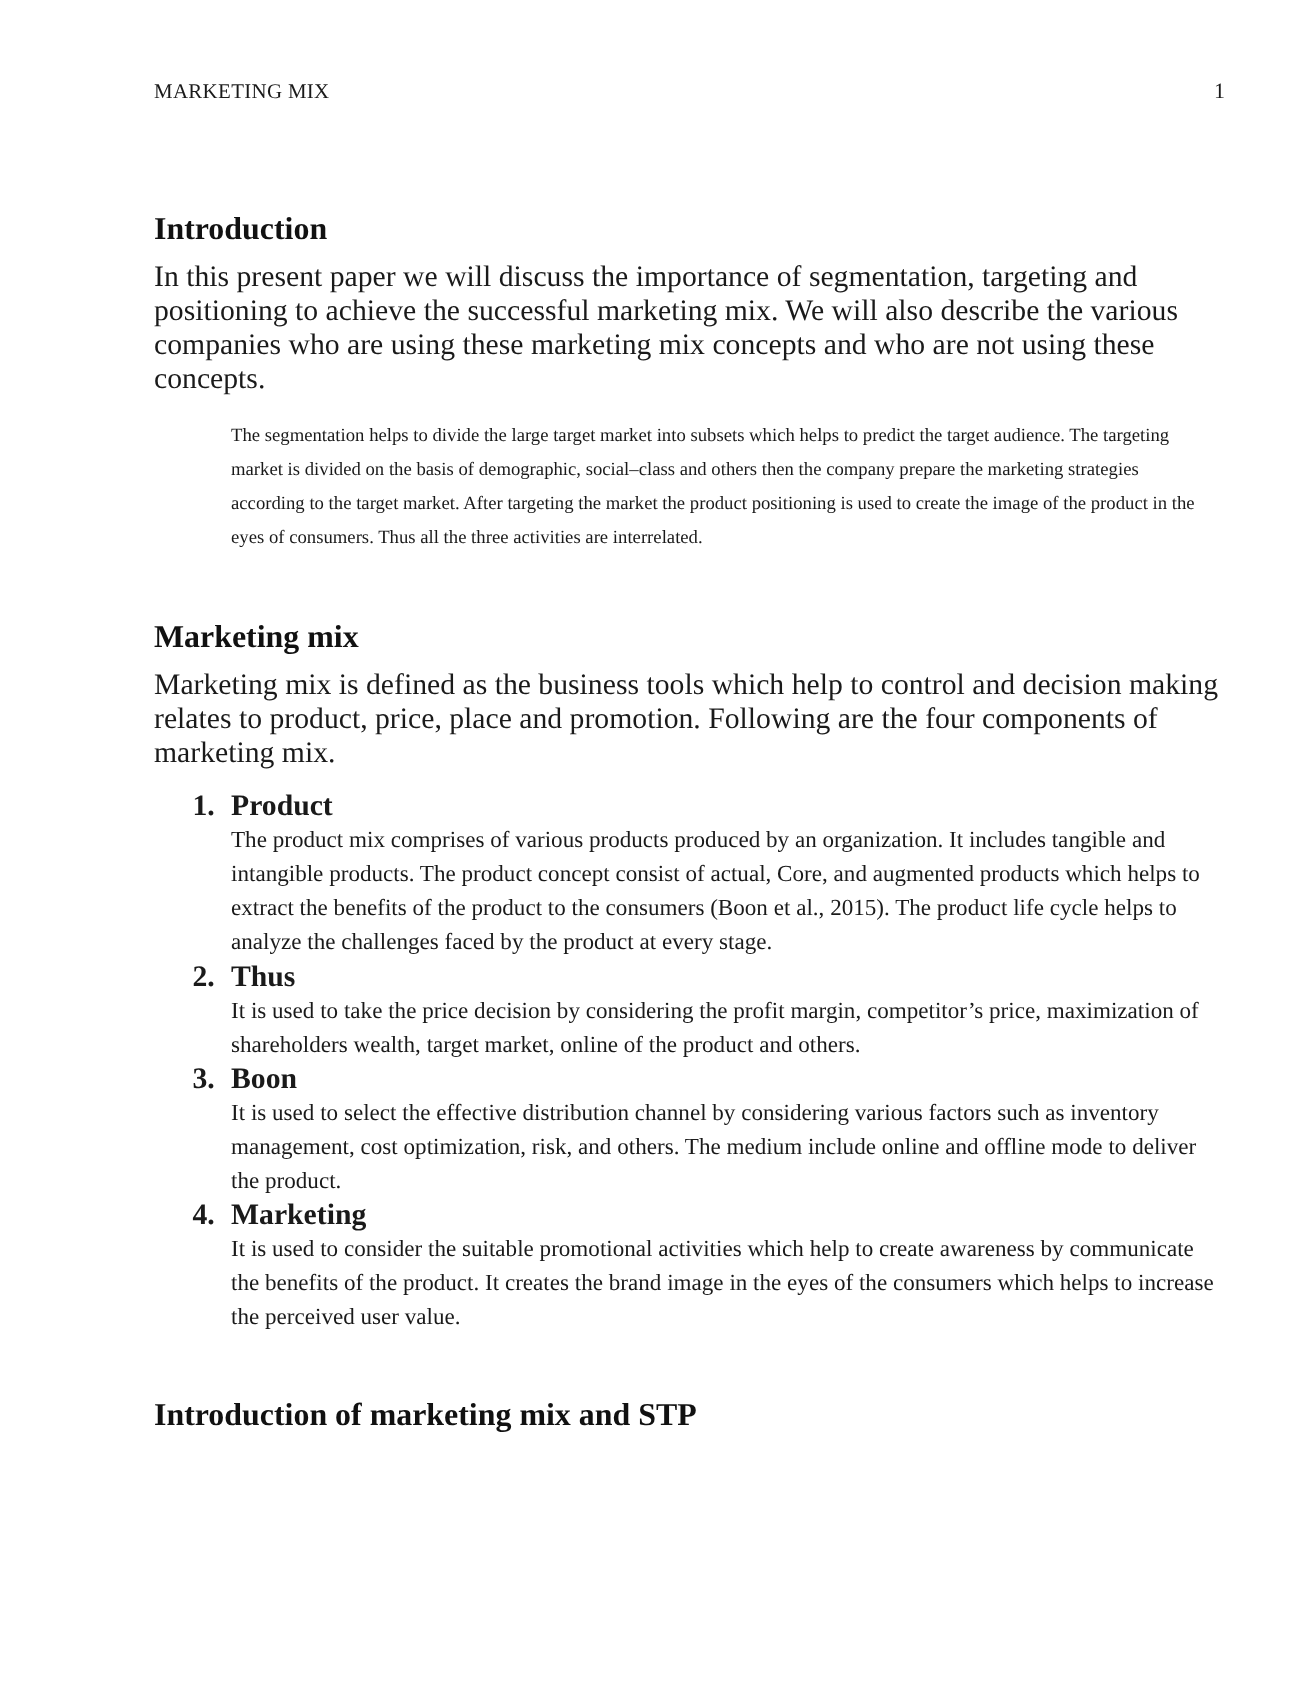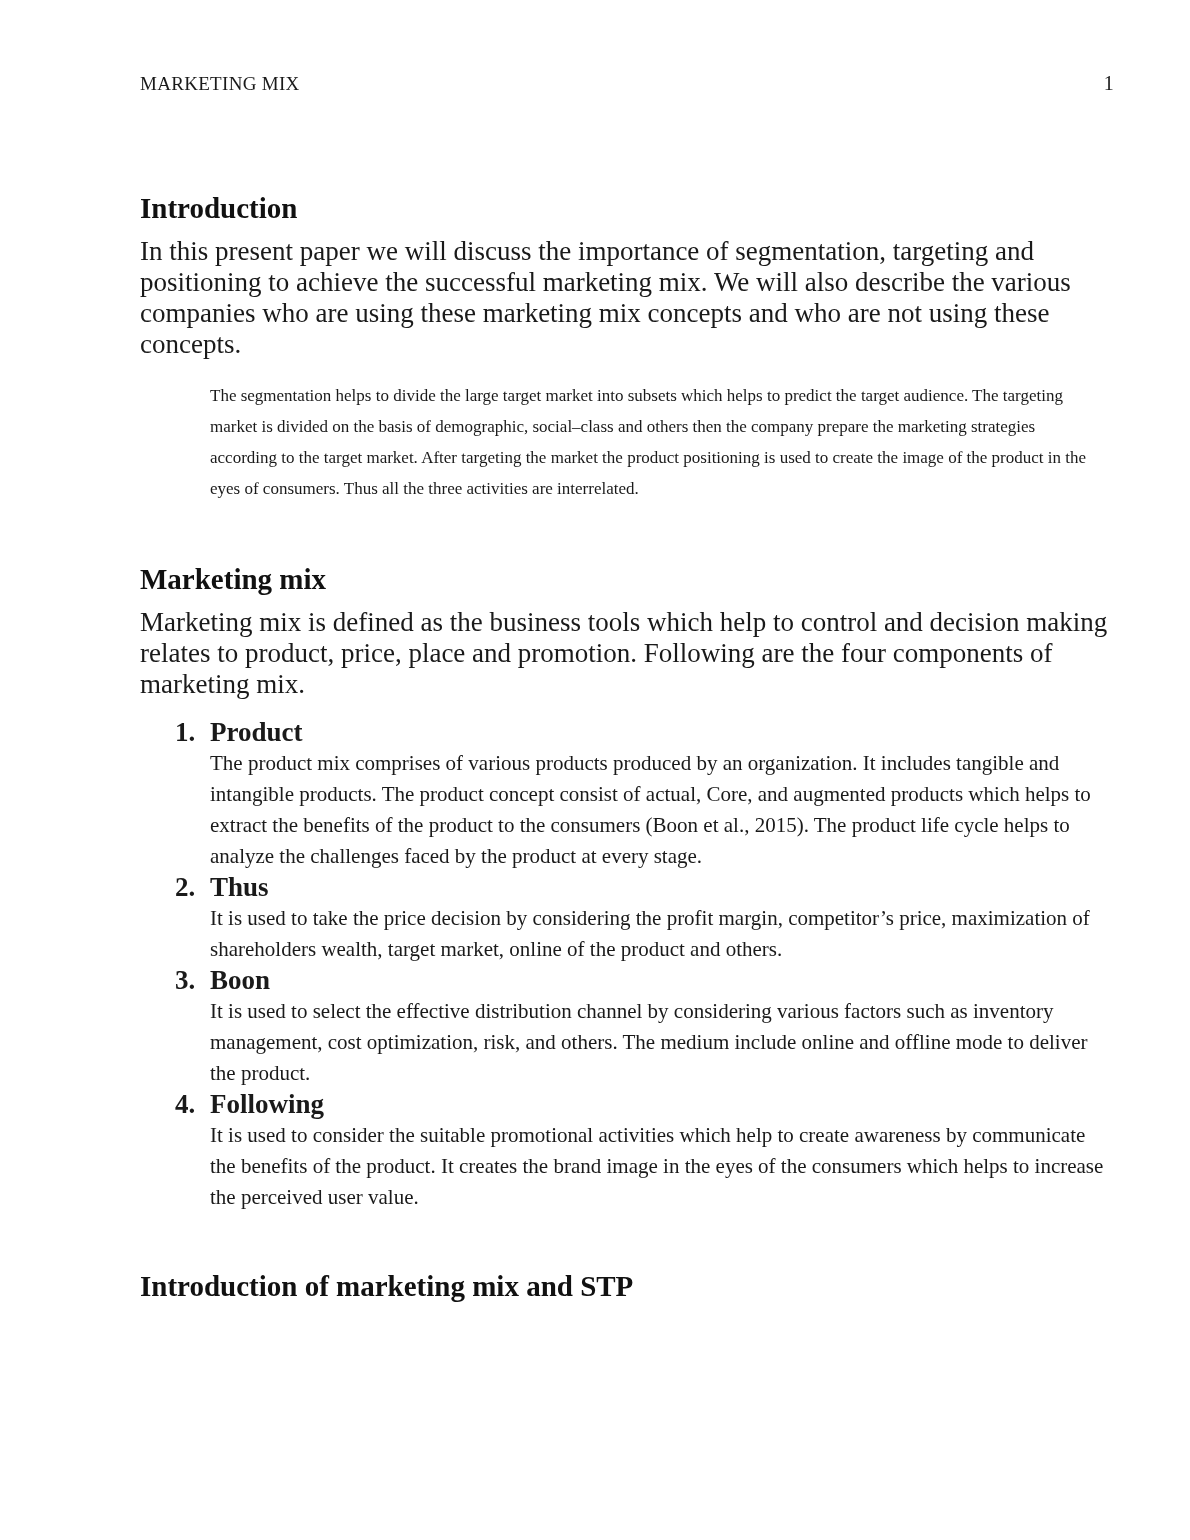--- a/index.html
+++ b/index.html
@@ -102,21 +102,21 @@
 
     <div class="list-item">
       <div class="item-head">
         <span class="num">3.</span><span>Boon</span>
       </div>
       <div class="item-body">It is used to select the effective distribution channel by considering various factors such as inventory management, cost optimization, risk, and others. The medium include online and offline mode to deliver the product.</div>
     </div>
 
     <div class="list-item">
       <div class="item-head">
-        <span class="num">4.</span><span>Following</span>
+        <span class="num">4.</span><span>Marketing</span>
       </div>
       <div class="item-body">It is used to consider the suitable promotional activities which help to create awareness by communicate the benefits of the product. It creates the brand image in the eyes of the consumers which helps to increase the perceived user value.</div>
     </div>
 
   </div>
 
   <h1 class="doc-heading h-app">Introduction of marketing mix and STP</h1>
 
 </div>
 

